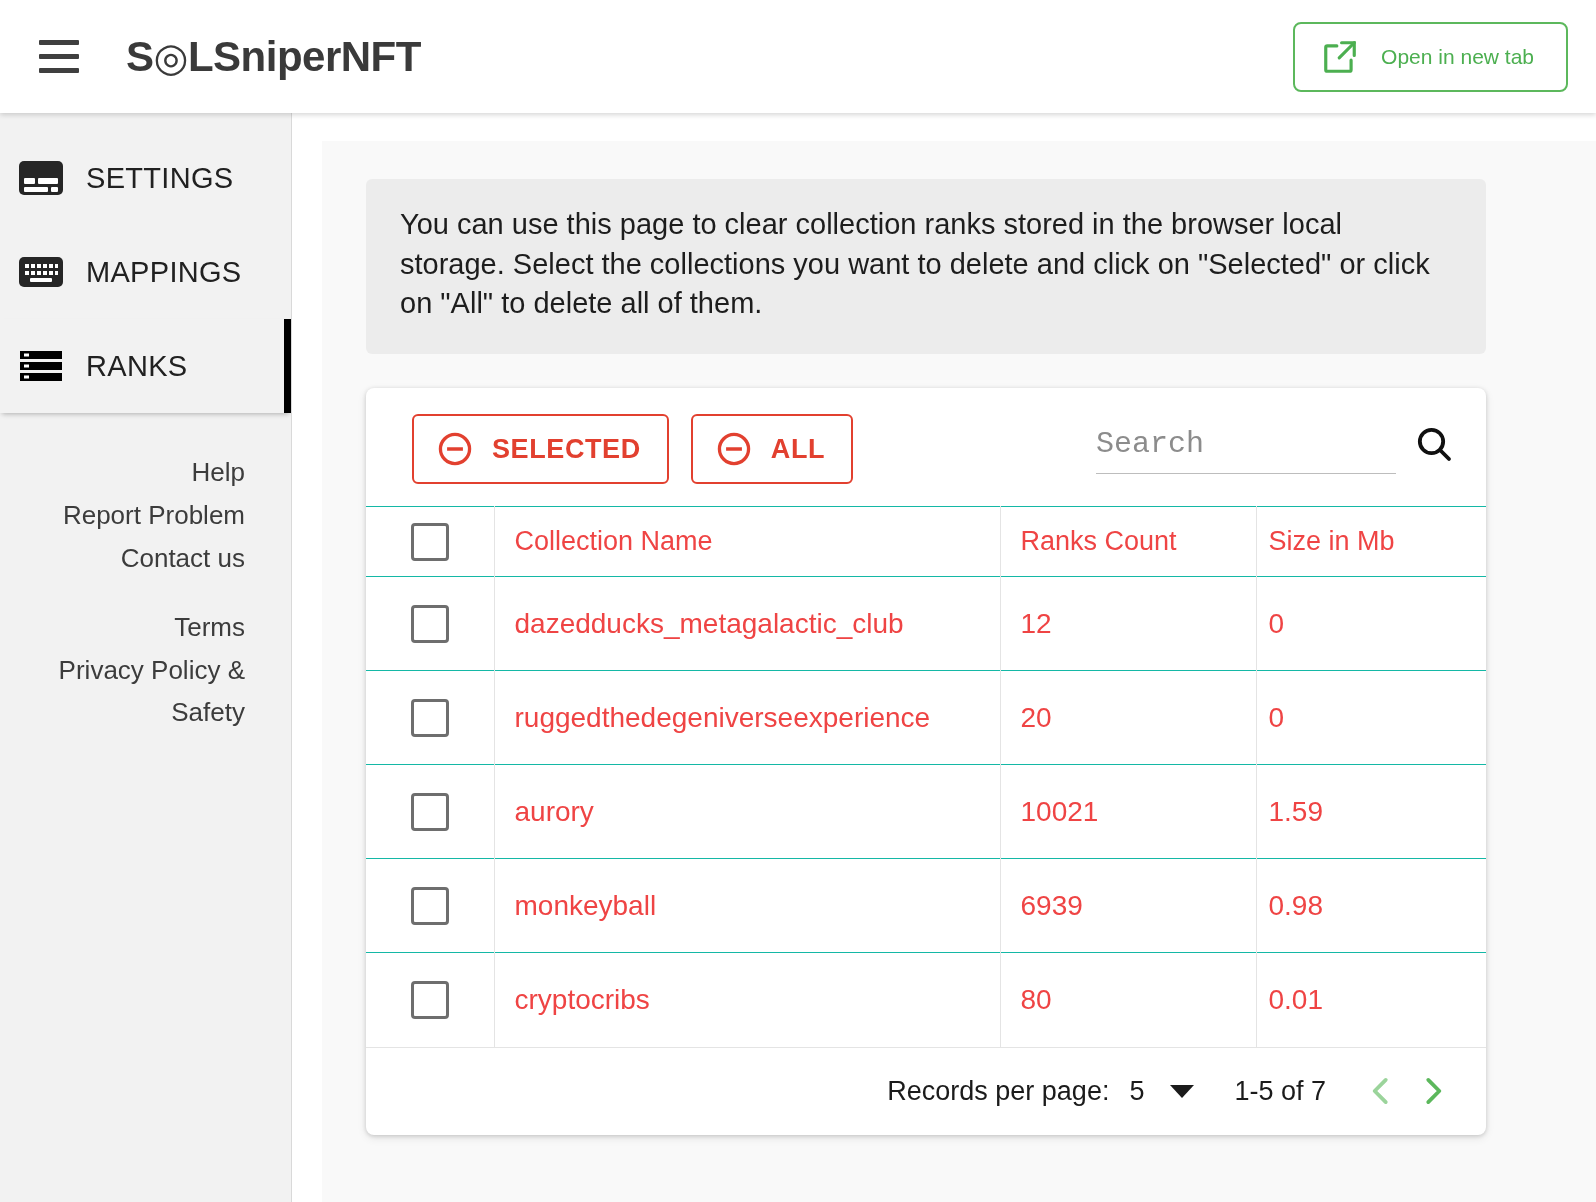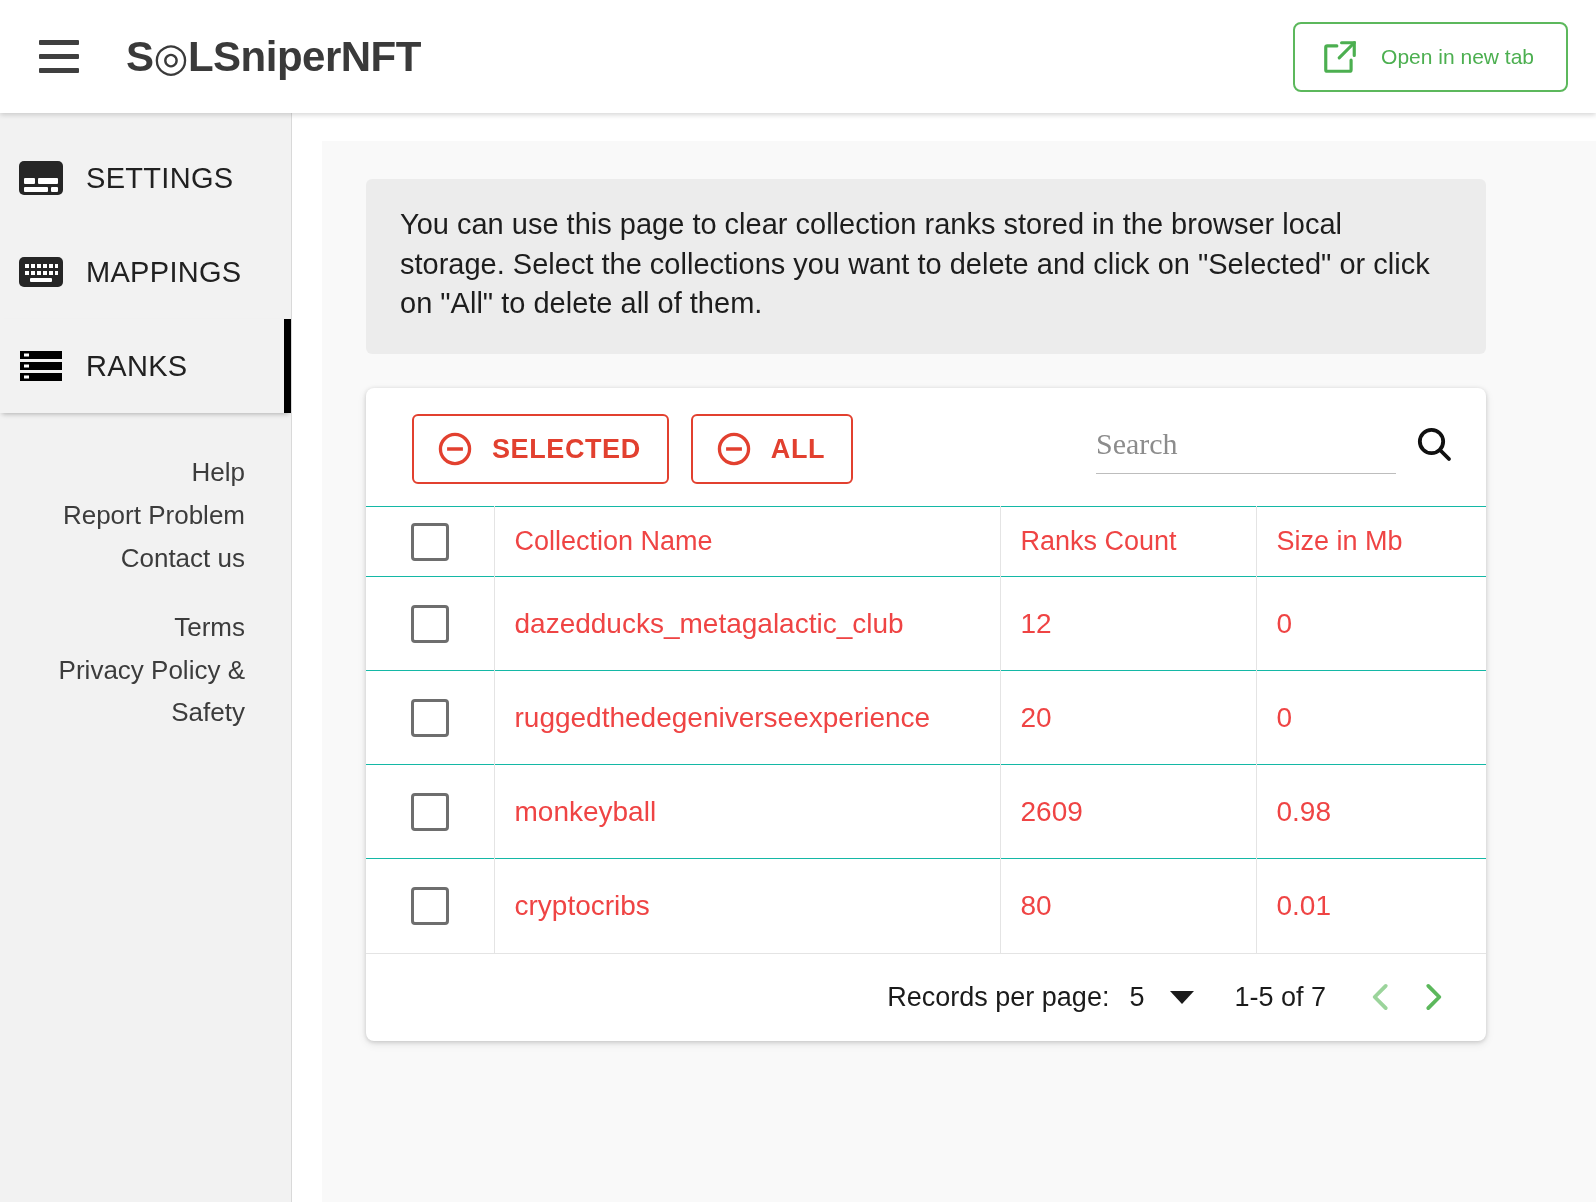--- a/index.html
+++ b/index.html
@@ -105,21 +105,21 @@
   .minus-circle { width: 38px; height: 38px; display: block; flex: 0 0 auto; }
   .search-wrap {
     margin-left: auto; display: flex; align-items: flex-end;
     gap: 18px; padding-right: 2px;
   }
   .search-field {
     width: 300px; border-bottom: 1px solid #bdbdbd; padding-bottom: 12px;
   }
   .search-field input {
     border: 0; outline: none; background: transparent;
-    font-family: Liberation Serif, serif; font-size: 30px; color: #222; width: 100%;
+    font-family: Liberation Mono, monospace; font-size: 30px; color: #222; width: 100%;
   }
   .search-field input::placeholder { color: #8c8c8c; }
   .search-icon { width: 40px; height: 40px; display: block; margin-bottom: 10px; }
 
   table { width: 100%; border-collapse: collapse; table-layout: fixed; }
   th, td {
     text-align: left; font-weight: normal;
     border-top: 1px solid #14b8a6;
     border-right: 1px solid #e4e4e4;
     padding: 0 18px;
@@ -128,21 +128,21 @@
   th:last-child, td:last-child { border-right: 0; }
   col.c-check { width: 128px; }
   col.c-name  { width: 506px; }
   col.c-count { width: 256px; }
   col.c-size  { width: auto; }
   th { height: 70px; font-size: 27px; }
   td { height: 94px; font-size: 28px; }
   th.cell-check, td.cell-check { padding-left: 0; padding-right: 0; }
   th.cell-name, td.cell-name { padding-left: 20px; }
   th.cell-count, td.cell-count { padding-left: 20px; }
-  th.cell-size, td.cell-size { padding-left: 20px; }
+  th.cell-size, td.cell-size { padding-left: 12px; }
   .cb {
     width: 38px; height: 38px; margin: 0 auto;
     border: 3px solid #6e6e6e; border-radius: 4px;
     background: #ffffff; cursor: pointer;
   }
 
   .pager {
     border-top: 1px solid #e4e4e4;
     height: 88px; display: flex; align-items: center; justify-content: flex-end;
     gap: 0; padding-right: 34px; font-size: 27px; color: #1b1b1b;
@@ -305,22 +305,30 @@
                     <div class="cb"></div>
                   </td>
                 <td class="cell-name">ruggedthedegeniverseexperience</td>
                 <td class="cell-count">20</td>
                 <td class="cell-size">0</td>
               </tr>
               <tr>
                 <td class="cell-check">
                     <div class="cb"></div>
                   </td>
+                <td class="cell-name">aurory</td>
+                <td class="cell-count">10021</td>
+                <td class="cell-size">1.59</td>
+              </tr>
+              <tr>
+                <td class="cell-check">
+                    <div class="cb"></div>
+                  </td>
                 <td class="cell-name">monkeyball</td>
-                <td class="cell-count">2609</td>
+                <td class="cell-count">6939</td>
                 <td class="cell-size">0.98</td>
               </tr>
               <tr>
                 <td class="cell-check">
                     <div class="cb"></div>
                   </td>
                 <td class="cell-name">cryptocribs</td>
                 <td class="cell-count">80</td>
                 <td class="cell-size">0.01</td>
               </tr>

